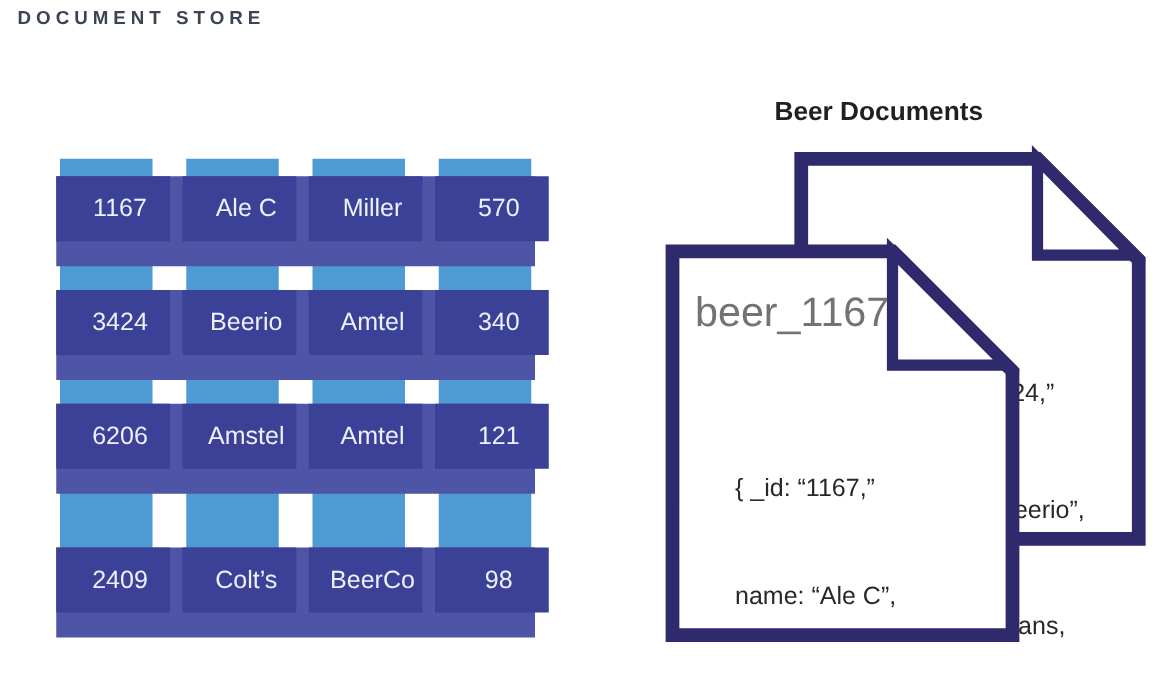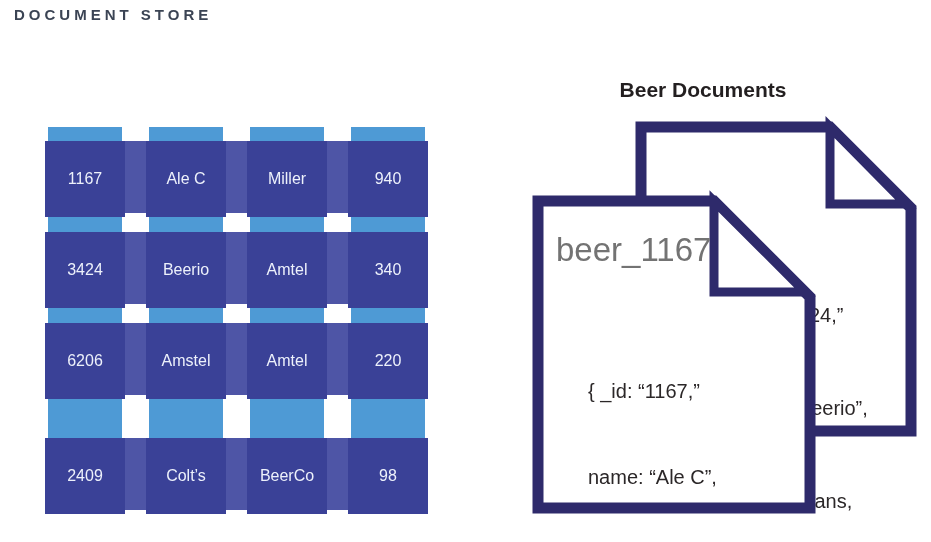--- a/index.html
+++ b/index.html
@@ -20,23 +20,23 @@
     position:absolute;top:78px;text-align:center;
     font-size:21px;font-weight:600;color:#231f20;
   }
   #beers-table-title{left:45px;width:385px;}
   #beer-docs-title{left:533px;width:340px;}
   
   #beers-table{position:absolute;left:45px;top:127px;width:383px;height:381px;}
   .col-stripe{position:absolute;top:0;height:381px;width:74px;background:#4e9ad5;}
   .row-band{position:absolute;left:0;width:383px;height:72px;background:#4e55a6;}
   .cell{
-    position:absolute;width:80px;height:76px;background:#3a4197;
+    position:absolute;width:80px;height:52px;background:#3a4197;
     display:flex;align-items:center;justify-content:center;
-    color:#edf1fb;font-size:16px;
+    color:#edf1fb;font-size:20px;padding-left:11px;
   }
   
   .c0{left:0;}  .c1{left:101px;}  .c2{left:202px;}  .c3{left:303px;}
   .s0{left:3px;}.s1{left:104px;} .s2{left:205px;} .s3{left:306px;}
   
   .r0{top:14px;} .r1{top:105px;} .r2{top:196px;} .r3{top:287px;margin-top:24px;}
   
   .doc-layer{position:absolute;left:0;top:0;width:931px;height:542px;pointer-events:none;}
   #back-doc-svg{z-index:1;}
   #back-doc-text{
@@ -71,29 +71,29 @@
     <div class="col-stripe s3"></div>
 
     <div class="row-band r0"></div>
     <div class="row-band r1"></div>
     <div class="row-band r2"></div>
     <div class="row-band r3"></div>
 
     <div class="cell r0 c0">1167</div>
     <div class="cell r0 c2">Miller</div>
     <div class="cell r0 c1">Ale C</div>
-    <div class="cell r0 c3">940</div>
+    <div class="cell r0 c3">570</div>
     <div class="cell r1 c0">3424</div>
     <div class="cell r1 c1">Beerio</div>
     <div class="cell r1 c2">Amtel</div>
     <div class="cell r1 c3">340</div>
     <div class="cell r2 c0">6206</div>
     <div class="cell r2 c1">Amstel</div>
     <div class="cell r2 c2">Amtel</div>
-    <div class="cell r2 c3">220</div>
+    <div class="cell r2 c3">121</div>
     <div class="cell r3 c0">2409</div>
     <div class="cell r3 c1">Colt’s</div>
     <div class="cell r3 c2">BeerCo</div>
     <div class="cell r3 c3">98</div>
   </div>
 
   <div class="section-title" id="beer-docs-title">Beer Documents</div>
 
   <svg class="doc-layer" id="back-doc-svg" width="931" height="542" viewBox="0 0 931 542" xmlns="http://www.w3.org/2000/svg">
     <path class="doc-outline" d="M 641 127 H 830 L 911 208 V 431 H 641 Z"></path>

